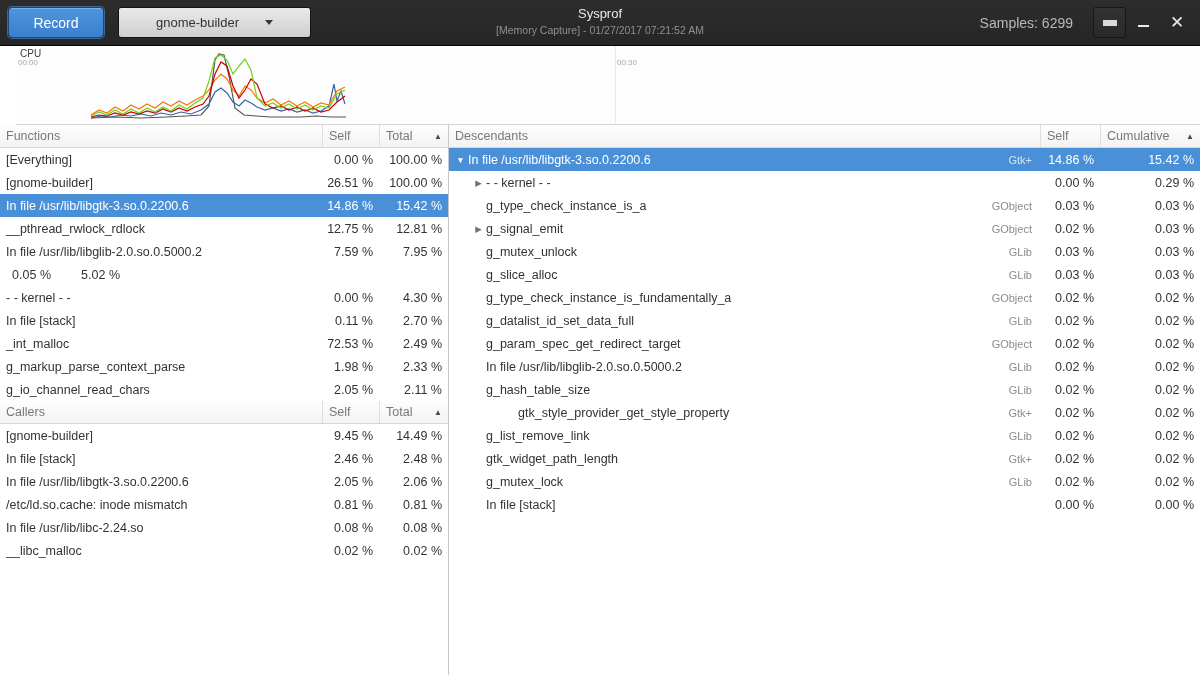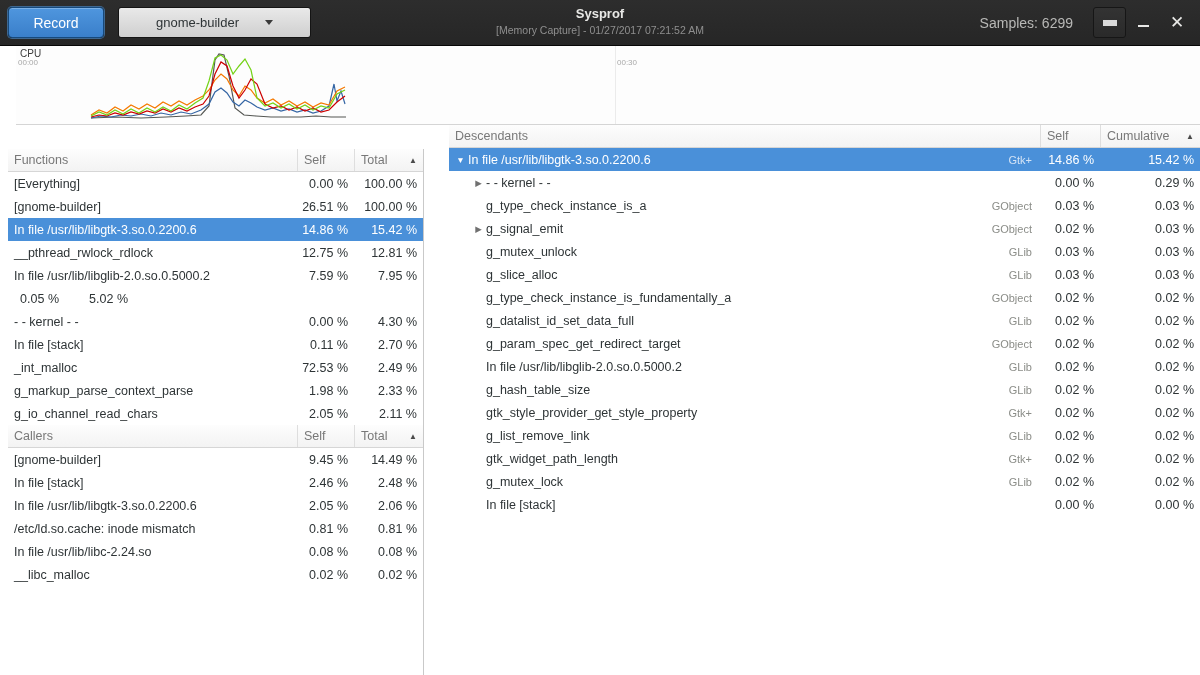--- a/index.html
+++ b/index.html
@@ -15,21 +15,21 @@
     border:1px solid #16497c; border-radius:4px; font-family:inherit;
     box-shadow:inset 0 1px rgba(255,255,255,.25), 0 0 0 1px #3e6790; cursor:pointer; }
   .app-select { margin-left:14px; width:193px; height:31px;
     background:linear-gradient(#e9e9e9,#cfcfcf); border:1px solid #141414; border-radius:3px;
     display:flex; align-items:center; justify-content:center; gap:26px;
     color:#2e3436; font-size:13px; cursor:pointer; }
   .caret-down { width:0; height:0; border-left:4px solid transparent;
     border-right:4px solid transparent; border-top:5px solid #3a3a3a; }
   .title-block { position:absolute; left:50%; top:6px; transform:translateX(-50%);
     text-align:center; pointer-events:none; }
-  .title { color:#e8e8e6; font-weight:bold; font-size:13px; }
+  .title { color:#e8e8e6; font-weight:normal; font-size:13px; }
   .subtitle { color:#8f8f8f; font-size:10.5px; margin-top:3px; }
   .hdr-right { margin-left:auto; display:flex; align-items:center; }
   .samples { color:#b8b8b6; font-size:14px; margin-right:20px; }
   .menu-btn { width:33px; height:31px; background:linear-gradient(#333,#2a2a2a);
     border:1px solid #161616; border-radius:3px; display:flex; flex-direction:column;
     align-items:center; justify-content:center; gap:3px; cursor:pointer; }
   .menu-btn i { display:block; width:14px; height:2px; background:#dadada; }
   .win-btn { width:34px; height:34px; display:flex; align-items:center; justify-content:center;
     color:#e8e8e6; cursor:pointer; }
   .min-glyph { display:block; width:11px; height:9px; border-bottom:2px solid #e8e8e6; }
@@ -40,21 +40,21 @@
   .cpu-area { position:absolute; top:46px; left:16px; right:0; height:79px;
     background:#fdfdfd; border-bottom:1px solid #d5d5d5; }
   .cpu-label { position:absolute; top:2px; left:4px; font-size:10px; color:#3a3a3a; }
   .t-start { position:absolute; top:12px; left:2px; font-size:8px; color:#a9a9a9; }
   .t-mid { position:absolute; top:12px; left:601px; font-size:8px; color:#a9a9a9; }
   .vgrid { position:absolute; top:0; bottom:0; left:599px; width:1px; background:#ebebeb; }
   .cpu-svg { position:absolute; top:0; left:0; }
 
   
   .panel { position:absolute; top:125px; bottom:0; background:#fff; }
-  .panel-left { left:8px; width:416px; border-right:1px solid #c9c9c9;margin-top:24px; }
+  .panel-left { left:0; width:449px; border-right:1px solid #c9c9c9; }
   .panel-right { left:449px; right:0; }
 
   .thead { display:flex; height:23px; background:linear-gradient(#fdfdfd,#f3f3f3);
     border-bottom:1px solid #d6d6d6; color:#787878; font-size:12.5px; }
   .th { display:flex; align-items:center; padding:0 6px; }
   .th + .th { border-left:1px solid #dedede; }
   .th .sort { margin-left:auto; font-size:8px; color:#4a4a4a; padding-left:4px; }
   .th-name { flex:1; }
   .th-selfL  { width:57px; } .th-totalL { width:69px; }
   .th-selfR  { width:60px; } .th-totalR { width:100px; }
@@ -341,21 +341,21 @@
       <div class="trow">
         <span class="namewrap" style="padding-left: 22px;">
           <span class="expander"></span>
           <span class="tree-name" style="flex: 1 1 0%;">g_hash_table_size</span>
           <span class="c-tag">GLib</span>
         </span>
         <span class="c-self">0.02 %</span>
         <span class="c-total">0.02 %</span>
       </div>
       <div class="trow">
-        <span class="namewrap" style="padding-left: 22px;">
+        <span class="namewrap" style="padding-left: 22px; gap: 32px;">
           <span class="expander"></span>
           <span class="tree-name" style="flex: 1 1 0%;">gtk_style_provider_get_style_property</span>
           <span class="c-tag">Gtk+</span>
         </span>
         <span class="c-self">0.02 %</span>
         <span class="c-total">0.02 %</span>
       </div>
       <div class="trow">
         <span class="namewrap" style="padding-left: 22px;">
           <span class="expander"></span>

